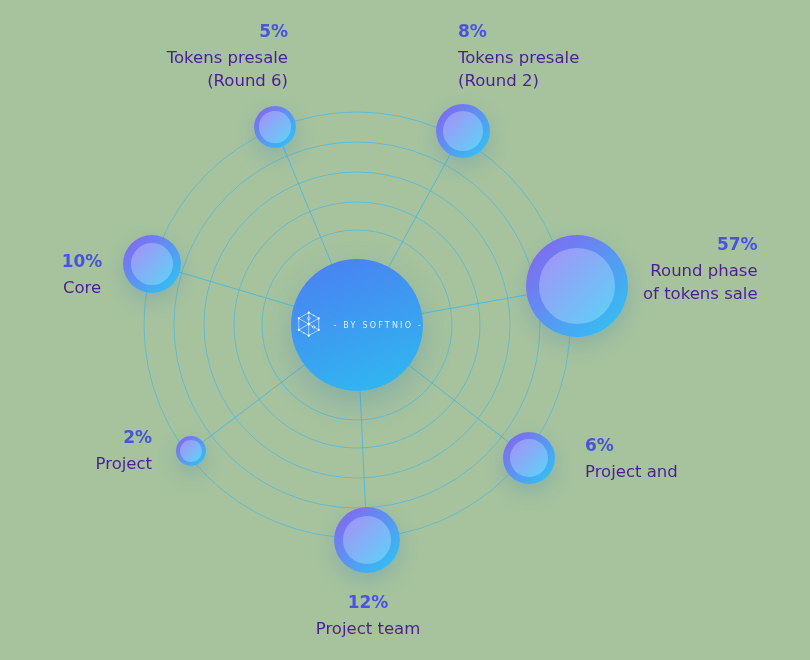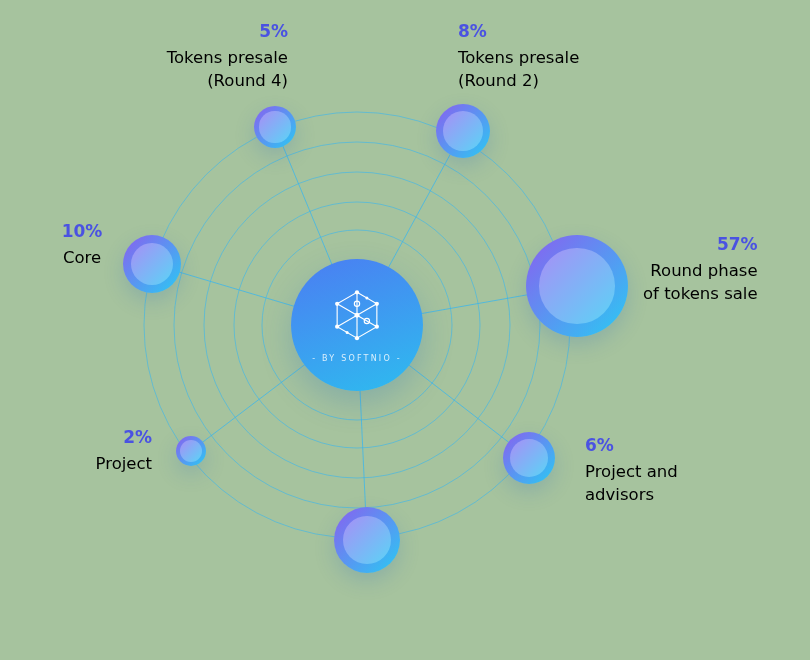--- a/index.html
+++ b/index.html
@@ -7,21 +7,21 @@
     position:relative;width:810px;height:660px;overflow:hidden;
     background:#a6c39e;
     font-family:"DejaVu Sans","Liberation Sans",sans-serif;
   }
   .orbits{position:absolute;left:0;top:0;}
 
   
   .center-hub{
     position:absolute;left:291px;top:259px;width:132px;height:132px;border-radius:50%;
     background:linear-gradient(160deg,#4a80f2 5%,#2fb9ef 95%);
-    display:flex;flex-direction:column;align-items:center;justify-content:center;gap:7px;
+    display:flex;flex-direction:row;align-items:center;justify-content:center;gap:7px;
     box-shadow:0 12px 30px rgba(40,110,190,.25);
   }
   .brand{
     font-size:8px;letter-spacing:2.2px;color:rgba(255,255,255,.82);
     text-transform:uppercase;white-space:nowrap;
   }
 
   
   .bubble{
     position:absolute;border-radius:50%;
@@ -36,24 +36,24 @@
   .b1{left:436px;top:104px;width:54px;height:54px}
   .b2{left:123px;top:235px;width:58px;height:58px}
   .b3{left:526px;top:235px;width:102px;height:102px}
   .b4{left:176px;top:436px;width:30px;height:30px}
   .b5{left:503px;top:432px;width:52px;height:52px}
   .b6{left:334px;top:507px;width:66px;height:66px}
 
   
   .label{position:absolute;}
   .pct{font-weight:700;font-size:17px;color:#4a52e2;margin-bottom:4px;line-height:22px;}
-  .txt{font-size:16.5px;color:#000000;line-height:23px;}
+  .txt{font-size:16.5px;color:#4c1d95;line-height:23px;}
   .l0{right:522px;top:20px;text-align:right}
   .l1{left:458px;top:20px;text-align:left}
-  .l2{left:17px;top:220px;width:130px;text-align:center}
+  .l2{left:17px;top:250px;width:130px;text-align:center}
   .l3{left:643px;top:233px;text-align:right}
   .l4{right:658px;top:426px;text-align:right}
   .l5{left:585px;top:434px;text-align:left}
   .l6{left:268px;top:591px;width:200px;text-align:center}
 </style>
 </head>
 <body>
 
 <div class="stage">
 
@@ -107,21 +107,21 @@
   <div class="bubble b1"></div>
   <div class="bubble b2"></div>
   <div class="bubble b3"></div>
   <div class="bubble b4"></div>
   <div class="bubble b5"></div>
   <div class="bubble b6"></div>
 
   <div class="label l0">
     <div class="pct">5%</div>
     <div class="txt">Tokens presale</div>
-    <div class="txt">(Round 4)</div>
+    <div class="txt">(Round 6)</div>
   </div>
 
   <div class="label l1">
     <div class="pct">8%</div>
     <div class="txt">Tokens presale</div>
     <div class="txt">(Round 2)</div>
   </div>
 
   <div class="label l2">
     <div class="pct">10%</div>
@@ -135,17 +135,20 @@
   </div>
 
   <div class="label l4">
     <div class="pct">2%</div>
     <div class="txt">Project</div>
   </div>
 
   <div class="label l5">
     <div class="pct">6%</div>
     <div class="txt">Project and</div>
-    <div class="txt">advisors</div>
   </div>
 
+  <div class="label l6">
+    <div class="pct">12%</div>
+    <div class="txt">Project team</div>
+  </div>
 
 </div>
 
 </body></html>

